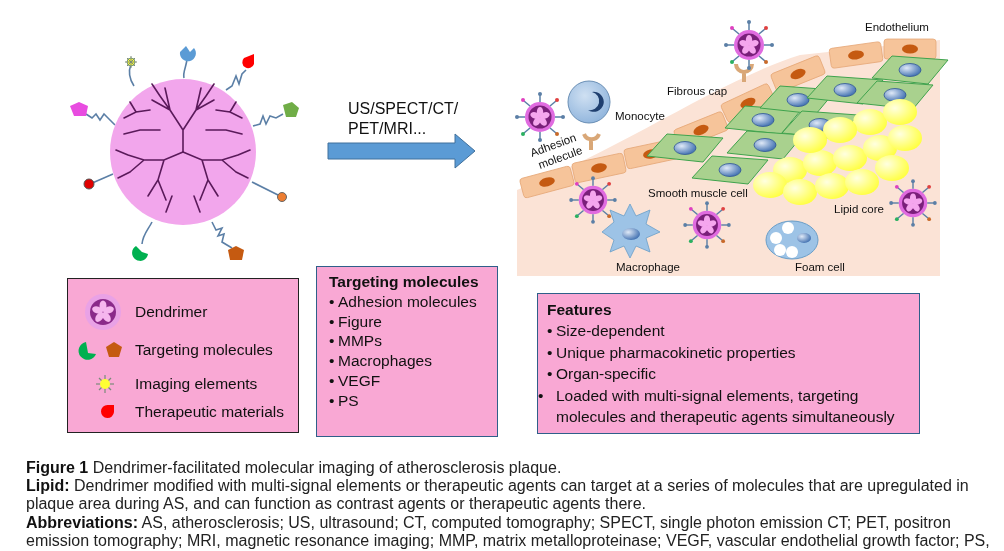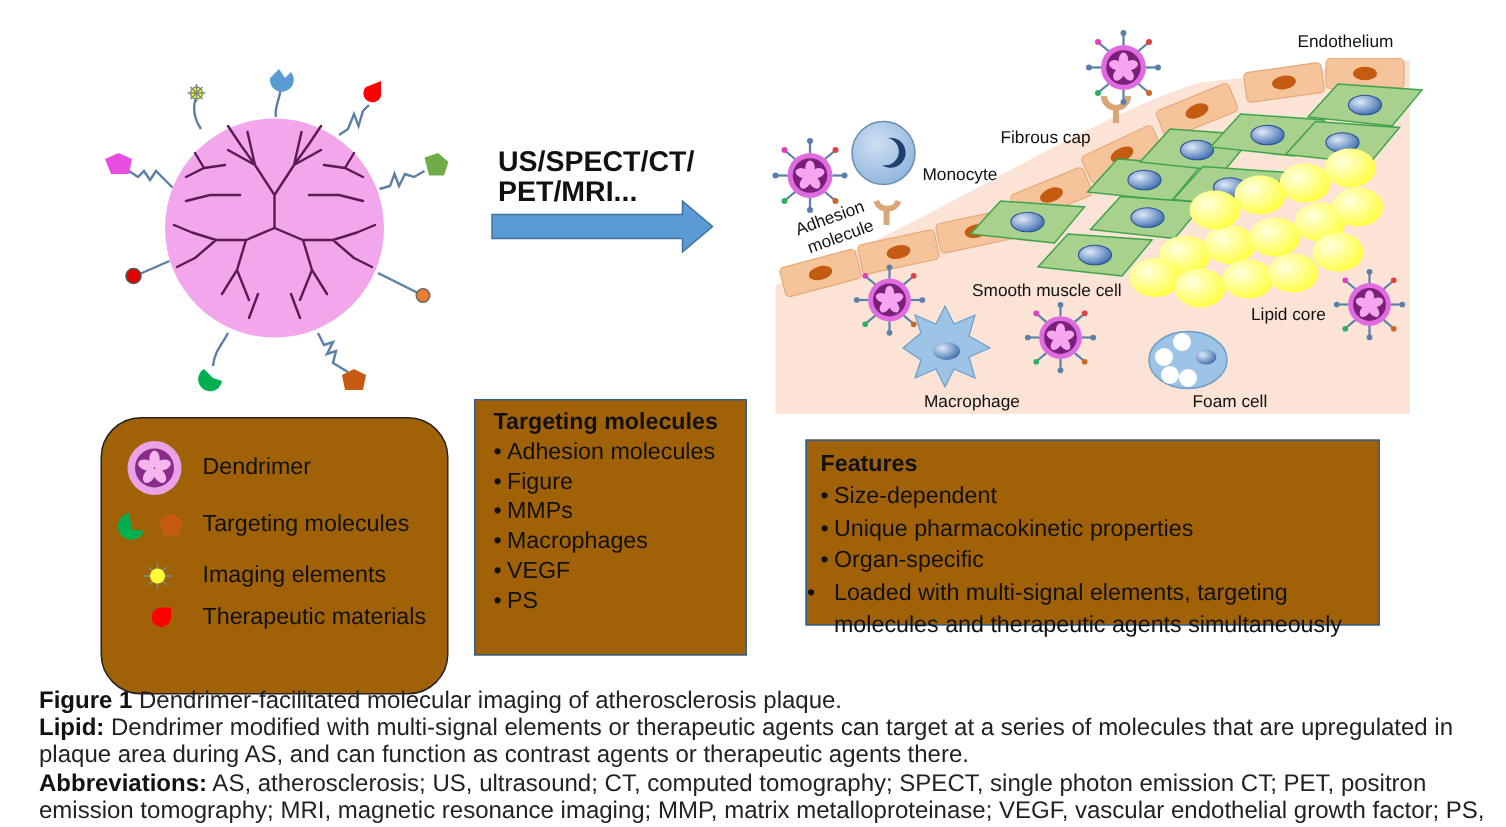--- a/index.html
+++ b/index.html
@@ -1,33 +1,33 @@
 <!DOCTYPE html>
 <html><head>
 <meta charset="utf-8">
 <style>
   html,body{margin:0;padding:0;background:#fff;}
   body{width:1004px;height:551px;position:relative;overflow:hidden;font-family:"Liberation Sans",sans-serif;color:#111;}
   .abs{position:absolute;}
   svg text{font-family:"Liberation Sans",sans-serif;}
-  .box{position:absolute;border:1.5px solid #2f5f8a;background:#a16207;box-sizing:border-box;}
-  .legend-box{left:67px;top:278px;width:232px;height:185px;border-color:#222;border-radius:27px;}
+  .box{position:absolute;border:1.5px solid #2f5f8a;background:#f9a8d4;box-sizing:border-box;}
+  .legend-box{left:67px;top:278px;width:232px;height:155px;border-color:#222;}
   .legend-row{position:absolute;left:0;display:flex;align-items:center;font-size:15.5px;}
   .legend-row .lbl{position:absolute;left:67px;white-space:nowrap;}
   .targ-box{left:316px;top:266px;width:182px;height:171px;padding:6px 0 0 12px;}
   .targ-box h4,.feat-box h4{margin:0;font-size:15.5px;font-weight:bold;}
   .targ-box ul,.feat-box ul{margin:1px 0 0 0;padding:0;list-style:none;font-size:15.5px;line-height:19.7px;}
   .targ-box li::before,.feat-box li::before{content:"\2022";display:inline-block;width:9px;}
-  .feat-box{left:537px;top:293px;width:383px;height:124px;padding:7px 0 0 9px;}
+  .feat-box{left:537px;top:293px;width:383px;height:141px;padding:7px 0 0 9px;}
   .feat-box ul{line-height:21.5px;}
   .feat-box li.wrap{padding-left:9px;text-indent:-9px;}
   .caption{position:absolute;left:26px;top:459px;width:990px;font-family:Liberation Sans, sans-serif;font-size:16px;line-height:18.2px;color:#222;}
   .caption b{font-weight:bold;color:#111;}
   .caption p{margin:0;}
-  .imaging-label{left:332px;top:99px;font-size:19px;line-height:20px;font-weight:bold;}
+  .imaging-label{left:348px;top:99px;font-size:16px;line-height:20px;}
 </style>
 </head>
 <body>
 
 <svg class="abs" style="left:0;top:0" width="1004" height="551">
   <defs>
     <radialGradient id="nucG" cx="35%" cy="35%" r="70%">
       <stop offset="0" stop-color="#dfe9f7"></stop>
         <stop offset="1" stop-color="#3f6fb0"></stop>
     </radialGradient>

